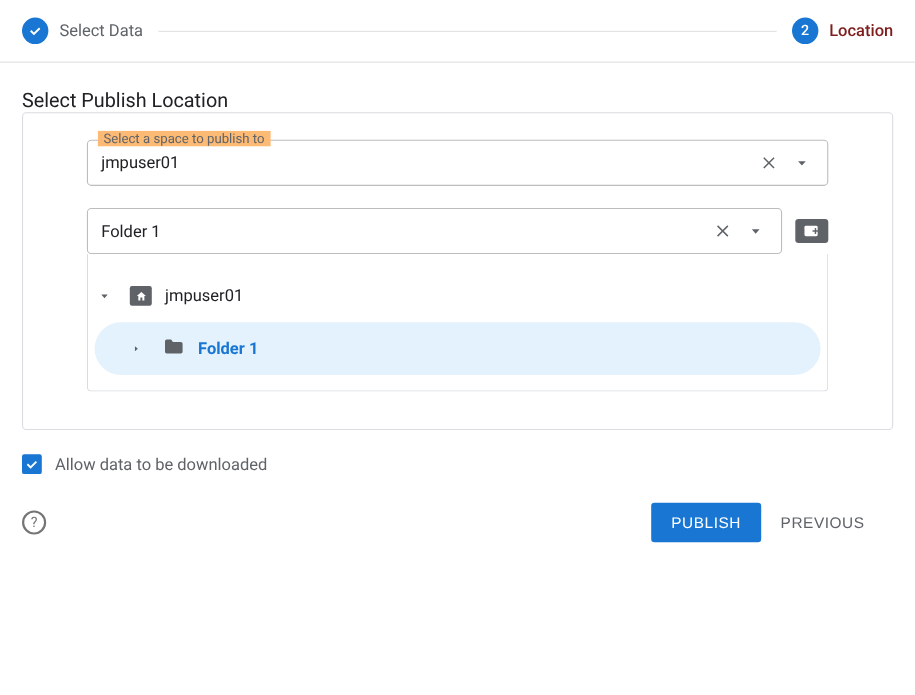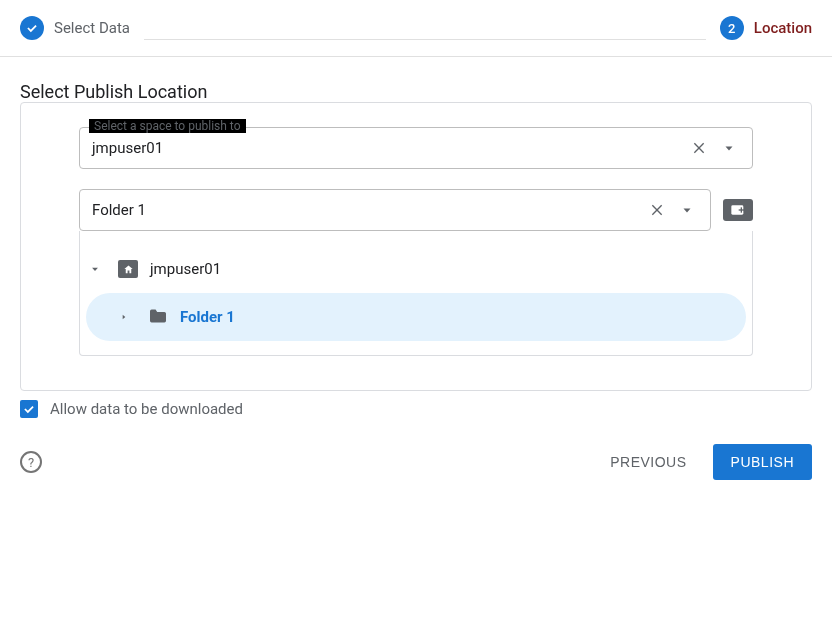--- a/index.html
+++ b/index.html
@@ -1,46 +1,46 @@
 <!DOCTYPE html>
 <html><head>
 <meta charset="utf-8">
 <style>
 *{box-sizing:border-box;margin:0;padding:0}
 body{font-family:Roboto,Arial,sans-serif;font-size:14px;color:#202124;background:#fff;width:832px}
-.stepper{display:flex;align-items:flex-end;padding:16px 20px;border-bottom:1px solid #e0e0e0}
+.stepper{display:flex;align-items:center;padding:16px 20px;border-bottom:1px solid #e0e0e0}
 .step{display:flex;align-items:center;gap:10px}
 .step-circle{width:24px;height:24px;border-radius:50%;display:flex;align-items:center;justify-content:center;color:#fff;font-size:13px;font-weight:500}
 .step-circle.done{background:#1976d2}
 .step-circle.current{background:#1976d2}
 .step-label{color:#5f6368;font-size:15px}
 .step-label.current{color:#7f1d1d;font-weight:500}
 .step-line{flex:1;height:1px;background:#e0e0e0;margin:0 14px}
 .content{padding:24px 20px 16px}
 .page-title{font-size:18px;font-weight:400;color:#202124;}
 .panel{border:1px solid #dadce0;border-radius:4px;padding:24px 58px 18px}
 .field{position:relative;margin-bottom:20px}
-.field-legend{position:absolute;top:-8px;left:10px;background:#000000;padding:0 5px;font-size:12px;color:#5f6368;z-index:1}
+.field-legend{position:absolute;top:-8px;left:10px;background:#fdba74;padding:0 5px;font-size:12px;color:#5f6368;z-index:1}
 .field-row{display:flex;align-items:center;gap:12px}
 .field-box{flex:1;display:flex;align-items:center;border:1px solid #bdbdbd;border-radius:4px;padding:10px 12px;height:42px}
 .field-value{flex:1;font-size:15px;color:#202124}
 .field-actions{display:flex;align-items:center;gap:8px}
 .icon-btn{width:22px;height:22px;display:flex;align-items:center;justify-content:center;color:#5f6368;cursor:pointer}
 .chip-add{width:30px;height:22px;background:#5f6368;border-radius:3px;display:flex;align-items:center;justify-content:center;color:#fff;cursor:pointer}
 .tree{border:1px solid #dadce0;border-top:none;border-radius:0 0 4px 4px;padding:14px 0 14px 0}
 .tree-row{display:flex;align-items:center;gap:12px;height:48px;padding:0 18px;cursor:pointer}
 .tree-row.root{padding-left:10px}
 .tree-row.l1{padding-left:40px}
 .tree-row.selected{background:#e3f2fd;border-radius:24px;margin:0 6px;padding-left:34px}
 .expand{width:16px;color:#5f6368;display:flex;align-items:center}
 .folder-ic{width:20px;height:16px;color:#5f6368}
 .home-ic{width:20px;height:18px;background:#5f6368;border-radius:2px;position:relative;display:flex;align-items:center;justify-content:center}
 .tree-label{font-size:15px;color:#202124}
 .tree-row.selected .tree-label{color:#1976d2;font-weight:700}
-.chk-row{display:flex;align-items:center;gap:12px;margin-top:9px}
+.chk-row{display:flex;align-items:center;gap:12px;margin-top:22px}
 .chk{width:18px;height:18px;background:#1976d2;border-radius:2px;display:flex;align-items:center;justify-content:center;cursor:pointer}
 .chk-label{color:#5f6368;font-size:15px}
 .footer{display:flex;align-items:center;padding:10px 20px 16px}
 .help{width:22px;height:22px;border:2px solid #757575;border-radius:50%;display:flex;align-items:center;justify-content:center;color:#757575;font-size:13px;cursor:pointer}
 .spacer{flex:1}
 .btn{padding:10px 18px;font-size:14px;font-weight:500;letter-spacing:.5px;border:none;cursor:pointer;text-transform:uppercase;border-radius:3px}
 .btn-text{background:none;color:#5f6368;margin-right:8px}
 .btn-primary{background:#1976d2;color:#fff}
 </style>
 </head>
@@ -154,15 +154,15 @@
           <polyline points="5 12 10 17 19 8"></polyline>
         </svg>
     </div>
     <span class="chk-label">Allow data to be downloaded</span>
   </div>
 </div>
 
 <div class="footer">
   <div class="help">?</div>
   <div class="spacer"></div>
+  <button class="btn btn-primary">Publish</button>
   <button class="btn btn-text">Previous</button>
-  <button class="btn btn-primary">Publish</button>
 </div>
 
 </body></html>

